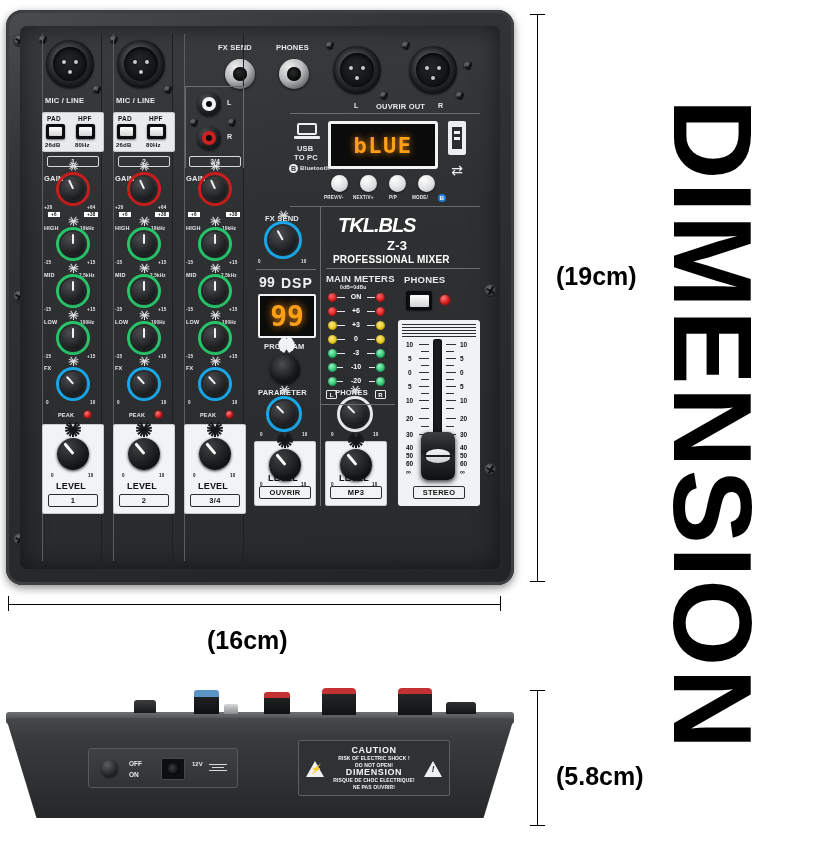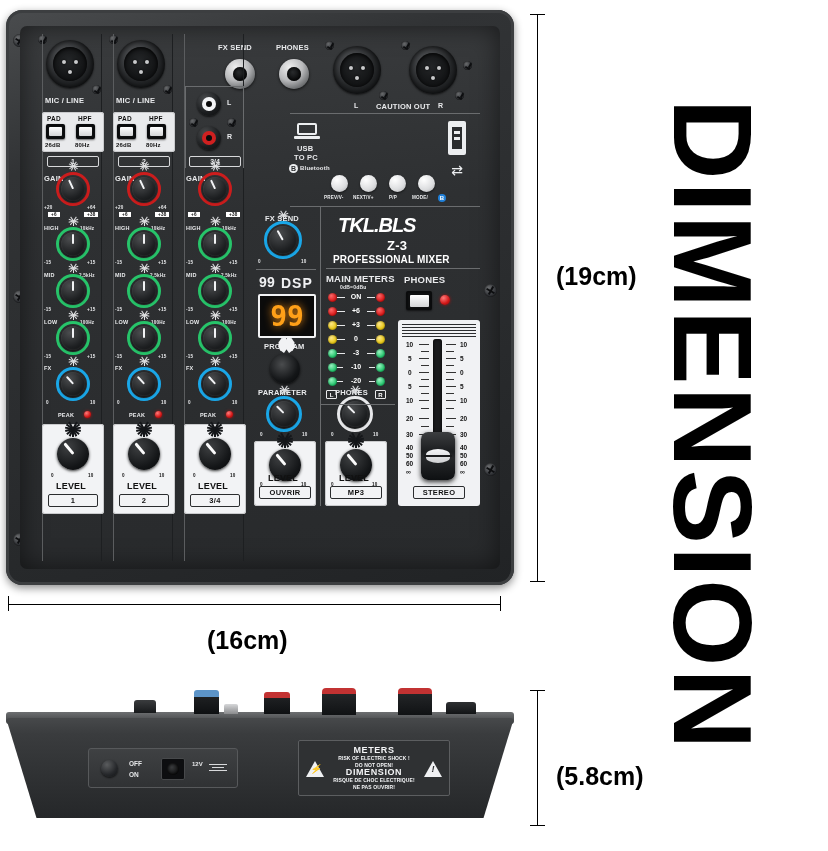--- a/index.html
+++ b/index.html
@@ -299,21 +299,21 @@
       <div class="xlr" style="left:389px; top:20px;">
         <div class="xlr-pin" style="left:16px; top:20px;"></div>
         <div class="xlr-pin" style="left:28px; top:20px;"></div>
         <div class="xlr-pin" style="left:22px; top:30px;"></div>
       </div>
       <div class="scr" style="left:381px; top:15px; width:9px; height:9px;"></div>
       <div class="scr" style="left:435px; top:65px; width:9px; height:9px;"></div>
       <div class="scr" style="left:443px; top:35px; width:9px; height:9px;"></div>
 
       <div class="lbl lbl-sm" style="left:334px; top:76px; font-size:7px;">L</div>
-      <div class="lbl" style="left:356px; top:76px;">CAUTION OUT</div>
+      <div class="lbl" style="left:356px; top:76px;">OUVRIR OUT</div>
       <div class="lbl lbl-sm" style="left:418px; top:76px; font-size:7px;">R</div>
       <div class="divider" style="left:270px; top:87px; width:190px; height:1px;"></div>
 
       <div class="strip" style="left:22px;">
         <div class="lbl" style="left:2px; top:62px;">MIC / LINE</div>
 
         <div class="whitebox" style="left:-1px; top:78px; width:62px; height:40px; background:#e9eaec;"></div>
         <div class="lbl" style="left:4px; top:81px; color:#111; font-size:6.5px;">PAD</div>
         <div class="sw" style="left:3px; top:90px;">
             <i></i>
@@ -766,20 +766,23 @@
 
       <div style="position:absolute; left:274px; top:97px; width:26px; height:16px;">
         <div style="position:absolute; left:3px; top:0; width:20px; height:12px; border:2px solid #eceef0; border-radius:2px;"></div>
         <div style="position:absolute; left:0; top:13px; width:26px; height:3px; background:#eceef0; border-radius:1px;"></div>
       </div>
       <div class="lbl" style="left:277px; top:118px;">USB</div>
       <div class="lbl" style="left:274px; top:127px;">TO PC</div>
       <div style="position:absolute; left:269px; top:138px; width:9px; height:9px; border-radius:50%; background:#eceef0; color:#2b2d2f; font-size:7px; text-align:center; line-height:9px; font-weight:bold;">B</div>
       <div class="lbl lbl-sm" style="left:280px; top:139px; font-size:6px;">Bluetooth</div>
 
+      <div id="lcd" style="left:308px; top:95px; width:110px; height:48px;">
+        <span>bLUE</span>
+      </div>
 
       <div style="position:absolute; left:428px; top:95px; width:18px; height:34px; background:#eceef0; border-radius:2px;">
         <div style="position:absolute; left:4px; top:6px; width:10px; height:22px; background:#2b2d2f;"></div>
         <div style="position:absolute; left:6px; top:10px; width:6px; height:3px; background:#eceef0;"></div>
         <div style="position:absolute; left:6px; top:16px; width:6px; height:3px; background:#eceef0;"></div>
       </div>
       <div style="position:absolute; left:428px; top:133px; width:18px; height:22px; color:#eceef0; font-size:14px; text-align:center; line-height:22px;">⇄</div>
 
       <div class="rbtn" style="left:311px; top:149px;"></div>
       <div class="rbtn" style="left:340px; top:149px;"></div>
@@ -1080,21 +1083,21 @@
         </div>
       </div>
 
       <div class="caution-box" style="left:292px; top:22px; width:152px; height:56px;">
         <div class="tri" style="left:7px; top:20px;">
             <i>⚡</i>
           </div>
         <div class="tri" style="right:7px; top:20px;">
             <i>!</i>
           </div>
-        <div class="caution-title" style="margin-top:5px;">METERS</div>
+        <div class="caution-title" style="margin-top:5px;">CAUTION</div>
         <div class="caution-sub">RISK OF ELECTRIC SHOCK !</div>
         <div class="caution-sub">DO NOT OPEN!</div>
         <div class="caution-title">DIMENSION</div>
         <div class="caution-sub">RISQUE DE CHOC ELECTRIQUE!</div>
         <div class="caution-sub">NE PAS OUVRIR!</div>
       </div>
     </div>
   </div>
 
 </div>

